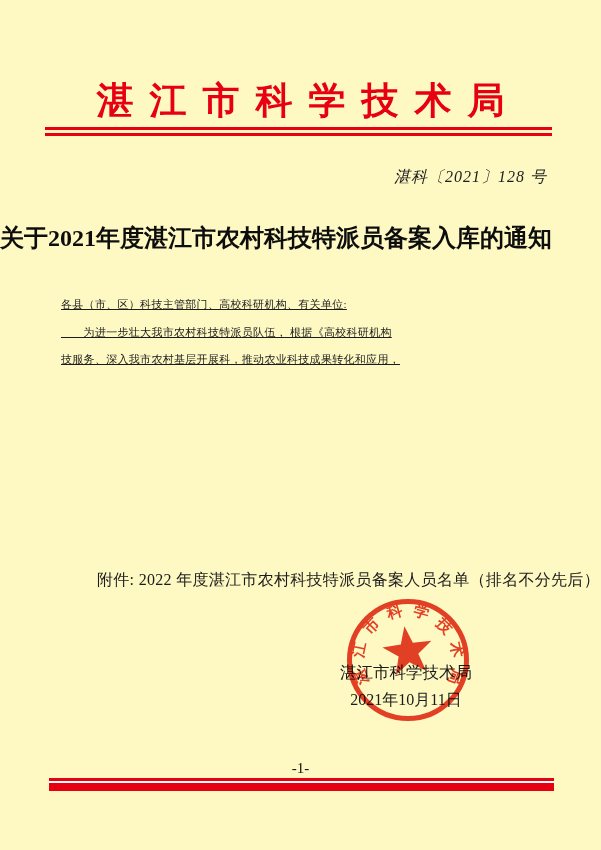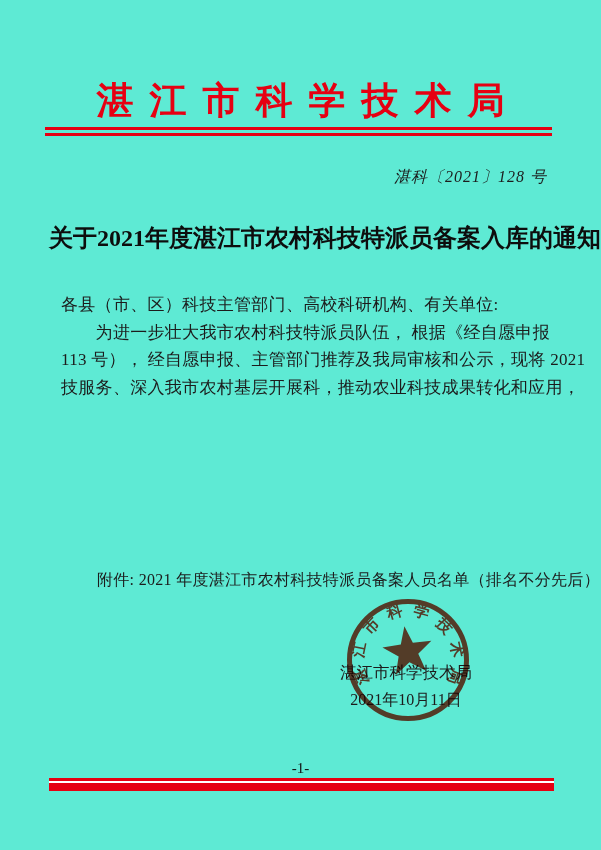--- a/index.html
+++ b/index.html
@@ -1,20 +1,20 @@
 <!DOCTYPE html>
 <html><head>
 <meta charset="utf-8">
 <style>
   html,body{margin:0;padding:0;background:#888;}
   .page{
     position:relative;
     width:601px;height:850px;
     margin:0 auto;
-    background:#5eead4;
+    background:#fef9c3;
     overflow:hidden;
     font-family:"Liberation Serif","DejaVu Serif",serif;
     color:#1c1c1c;
   }
   
   .header-title{
     position:absolute;top:76px;left:0;width:100%;
     text-align:center;
     font-size:37px;font-weight:bold;
     color:#e60012;
@@ -29,32 +29,33 @@
   }
   .doc-number{
     position:absolute;top:167px;right:54px;
     font-size:16px;letter-spacing:1px;
     white-space:nowrap;
     font-style:italic;
   }
   
   .doc-title{
     position:absolute;top:222px;left:0;width:100%;
-    text-align:right;
+    text-align:left;
     font-size:24px;font-weight:bold;color:#0d0d0d;
     white-space:nowrap;
   }
   
   .body-lines{
     position:absolute;top:291px;left:61px;width:500px;
   }
   .body-line{
     height:27.6px;line-height:27.6px;
-    font-size:17px;letter-spacing:0.3px;
+    font-size:11px;letter-spacing:0.3px;
     white-space:nowrap;
+    text-decoration:underline;
   }
   .attachment-line{
     position:absolute;top:570px;left:97px;
     font-size:16px;letter-spacing:0.3px;
     white-space:nowrap;
   }
   
   .signature-org{
     position:absolute;top:662px;left:406px;
     transform:translateX(-50%);
@@ -92,26 +93,25 @@
 
   <div class="header-title">湛江市科学技术局</div>
   <div class="header-rule"></div>
 
   <div class="doc-number">湛科〔2021〕128 号</div>
 
   <div class="doc-title">关于2021年度湛江市农村科技特派员备案入库的通知</div>
 
   <div class="body-lines">
       <div class="body-line">各县（市、区）科技主管部门、高校科研机构、有关单位:</div>
-      <div class="body-line">　　为进一步壮大我市农村科技特派员队伍， 根据《经自愿申报</div>
-      <div class="body-line">113 号）， 经自愿申报、主管部门推荐及我局审核和公示，现将 2021</div>
+      <div class="body-line">　　为进一步壮大我市农村科技特派员队伍， 根据《高校科研机构</div>
       <div class="body-line">技服务、深入我市农村基层开展科，推动农业科技成果转化和应用，</div>
     </div>
 
-  <div class="attachment-line">附件: 2021 年度湛江市农村科技特派员备案人员名单（排名不分先后）</div>
+  <div class="attachment-line">附件: 2022 年度湛江市农村科技特派员备案人员名单（排名不分先后）</div>
 
   <div class="signature-org">湛江市科学技术局</div>
   <div class="signature-date">2021年10月11日</div>
 
   <svg class="seal" viewBox="0 0 136 136" xmlns="http://www.w3.org/2000/svg">
     <circle cx="68" cy="68" r="58.5" fill="none" stroke="#e0301e" stroke-width="5"></circle>
     <g fill="#e0301e" font-size="15.5" text-anchor="middle">
       <text x="25.6" y="82.9" transform="rotate(-109.4 25.6 82.9)">湛</text>
       <text x="24.0" y="58.7" transform="rotate(-78.1 24.0 58.7)">江</text>
       <text x="35.1" y="37.3" transform="rotate(-46.9 35.1 37.3)">市</text>

